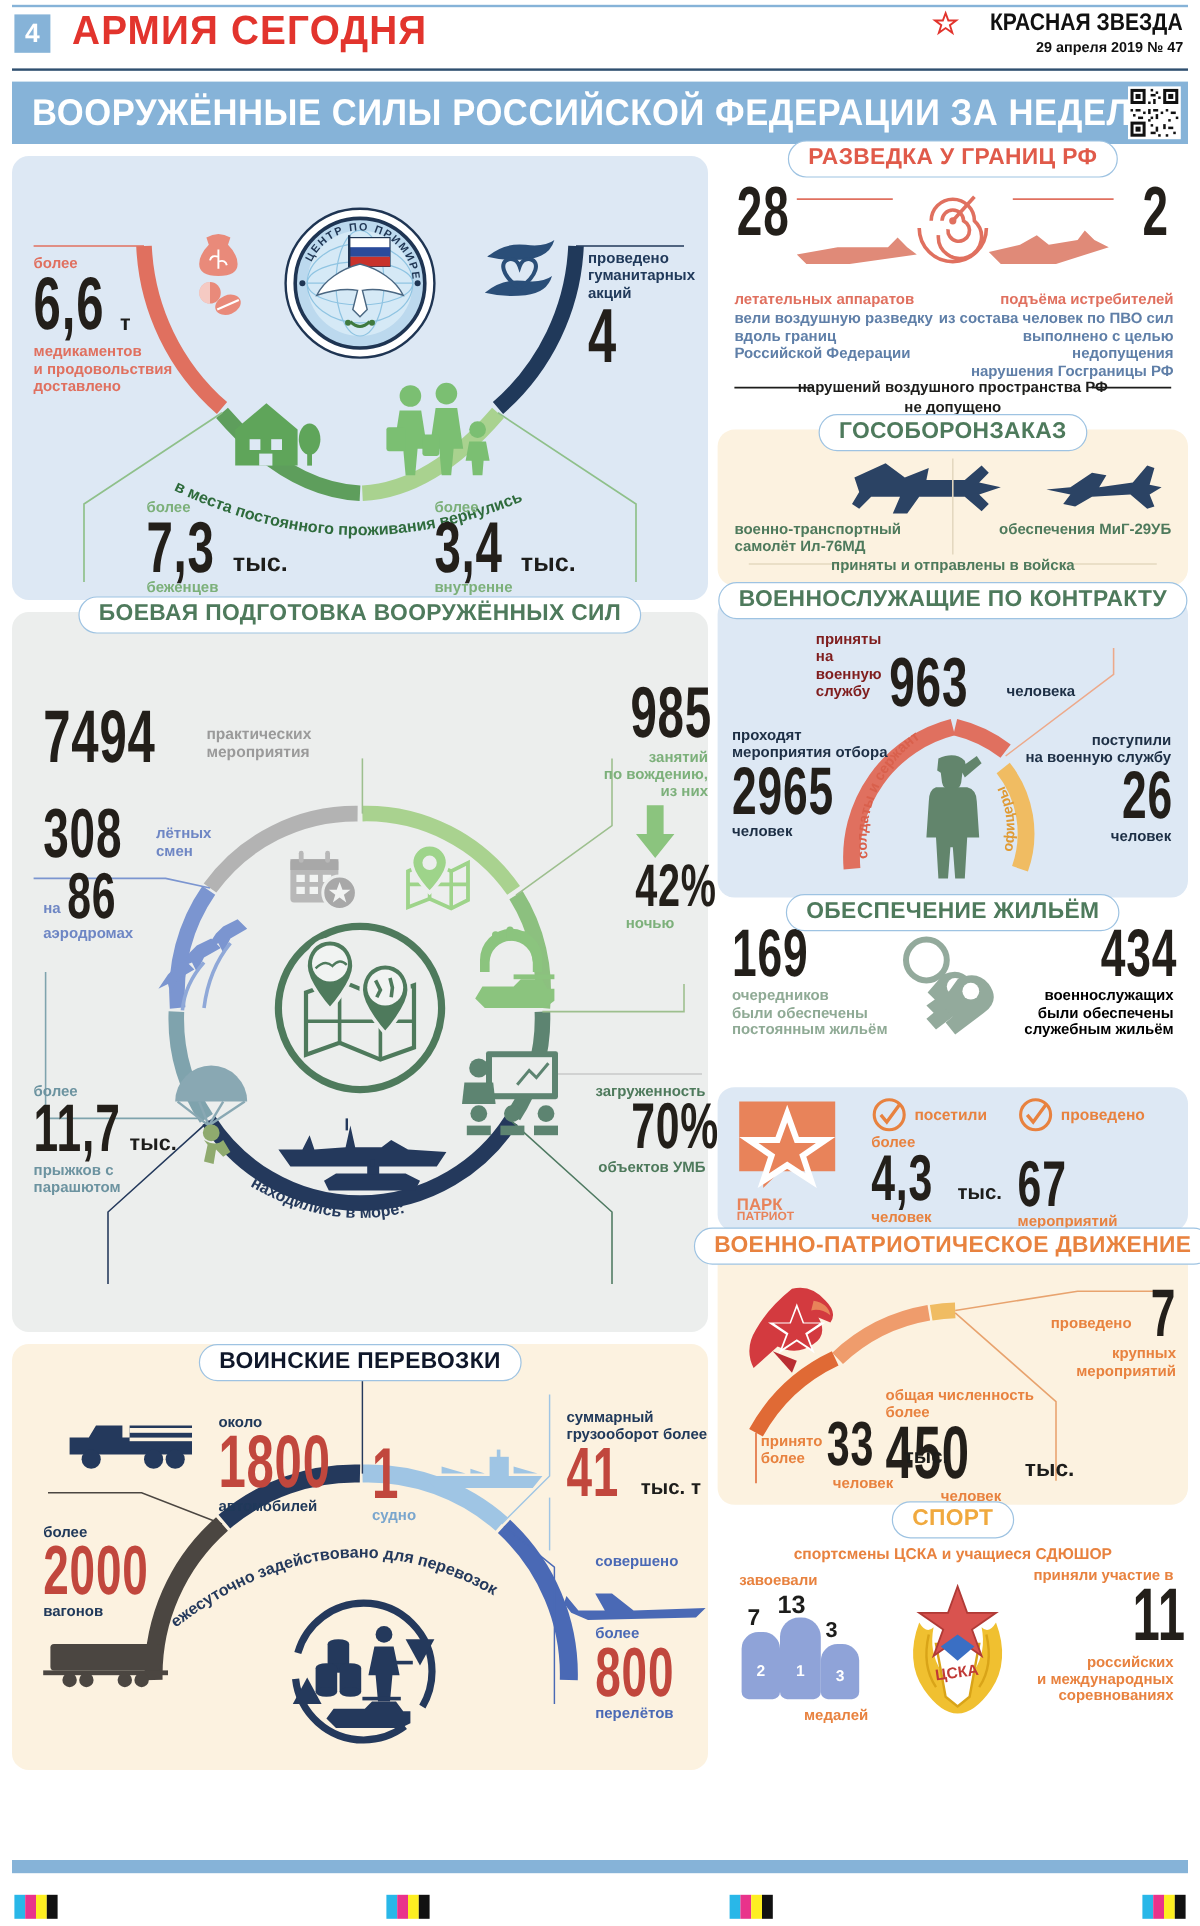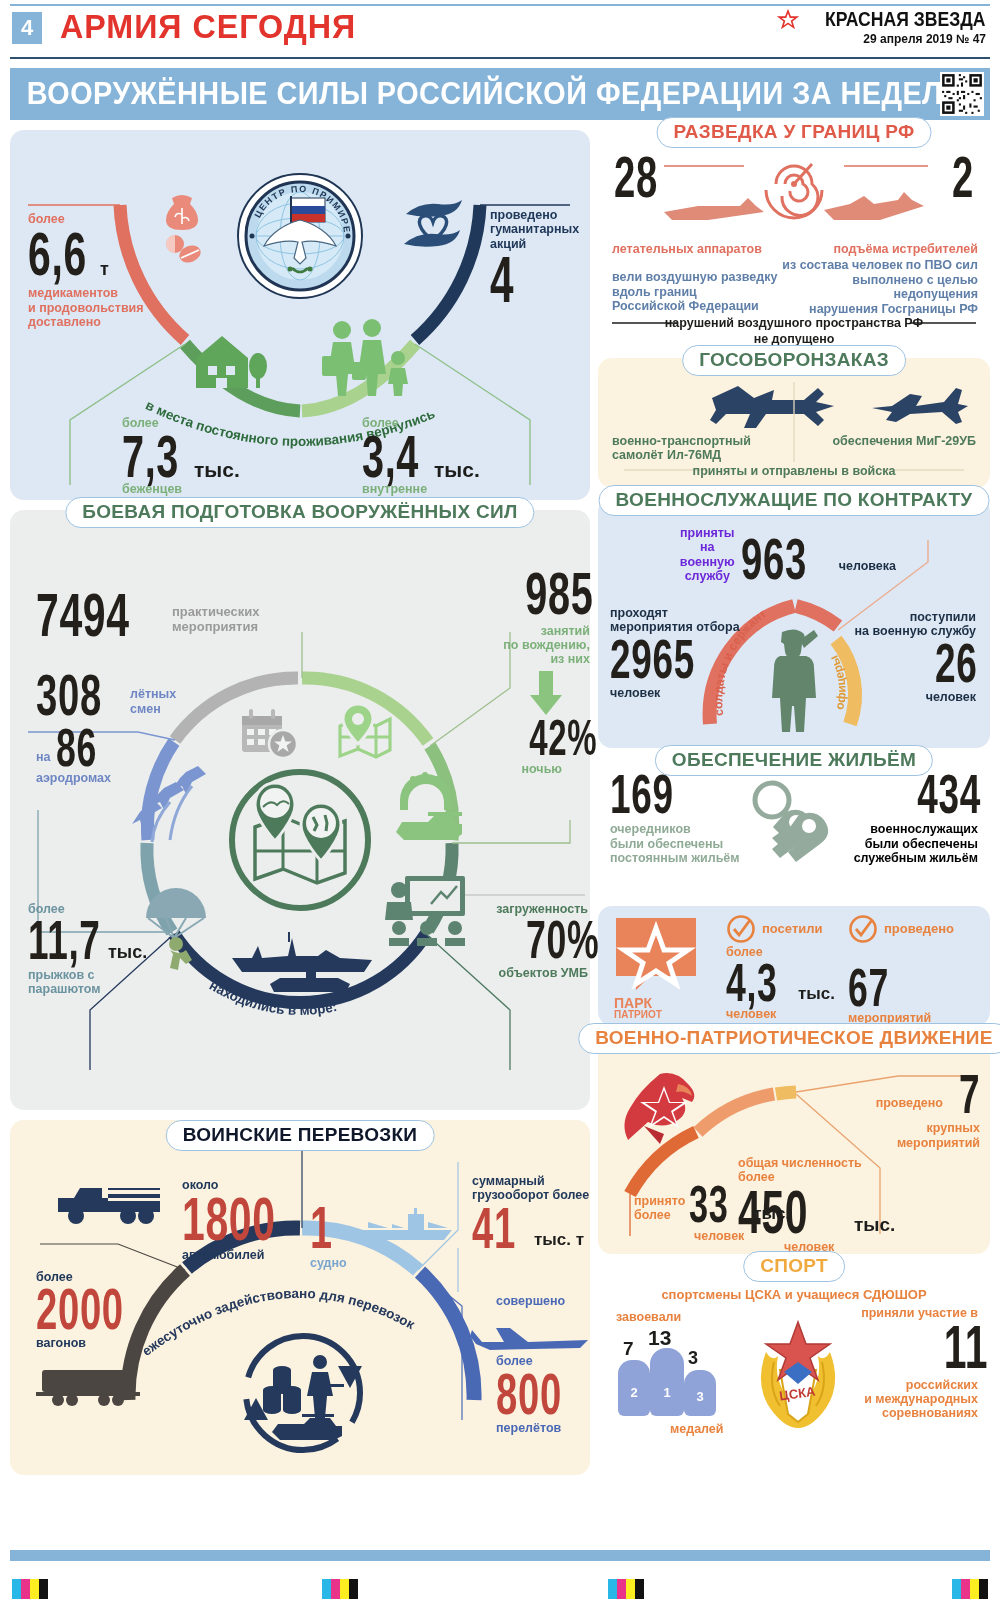--- a/index.html
+++ b/index.html
@@ -615,21 +615,21 @@
 
         <div class="abs" style="left:16px;top:22px">
           <span class="num dark" style="font-size:58px;width:68px">28</span>
         </div>
         <div class="abs" style="right:16px;top:22px;text-align:right">
           <span class="num dark" style="font-size:58px;width:36px;transform-origin:right bottom">2</span>
         </div>
 
         <div class="abs" style="left:14px;top:112px;width:182px">
           <div class="lbl c-red" style="font-size:12.5px">летательных аппаратов</div>
-          <div class="lbl" style="color:#5f7fa8;white-space:pre-line;margin-top:14px;font-weight:bold">вели воздушную разведку
+          <div class="lbl" style="color:#5f7fa8;white-space:pre-line;margin-top:2px;font-weight:bold">вели воздушную разведку
 вдоль границ
 Российской Федерации</div>
         </div>
         <div class="abs" style="right:12px;top:112px;width:200px;text-align:right">
           <div class="lbl c-red" style="font-size:12.5px">подъёма истребителей</div>
           <div class="lbl" style="color:#5f7fa8;white-space:pre-line;margin-top:2px;font-weight:bold">из состава человек по ПВО сил
 выполнено с целью недопущения
 нарушения Госграницы РФ</div>
         </div>
         <div class="abs" style="left:0;right:0;top:186px;text-align:center">
@@ -686,21 +686,21 @@
         <svg class="abs" style="left:160px;top:128px" width="72" height="110" viewBox="0 0 72 110">
           <g fill="#62856c">
             <path d="M24 6 q14 -6 22 2 l2 8 l-4 2 l-1 8 q-1 6 -8 6 q-7 0 -8 -6 l-1 -8 l-3 -2 Z"></path>
             <path d="M42 14 L56 4 L60 10 L46 22 Z"></path>
             <path d="M22 30 h26 q8 2 8 12 l2 30 h-10 l-2 34 h-8 l-2 -26 h-2 l-2 26 h-8 l-2 -34 h-8 l2 -30 q0 -10 6 -12 Z"></path>
           </g>
         </svg>
 
         <div class="abs" style="left:98px;top:28px;width:200px;text-align:right">
           <div style="display:flex;align-items:flex-end;justify-content:flex-end;gap:6px">
-            <span class="lbl c-navy" style="white-space:pre-line;text-align:center;color:#6d28d9">приняты
+            <span class="lbl c-navy" style="white-space:pre-line;margin-bottom:10px;text-align:left;color:#7f1d1d">приняты
 на военную службу</span>
             <span class="num dark" style="font-size:58px;width:92px">963</span>
             <span class="lbl" style="margin-bottom:10px;color:#1d2f45">человека</span>
           </div>
         </div>
 
         <div class="abs" style="left:12px;top:108px;width:140px">
           <div class="lbl" style="white-space:pre-line;color:#1d2f45">проходят
 мероприятия отбора</div>
           <div><span class="num dark" style="font-size:56px;width:118px">2965</span></div>

